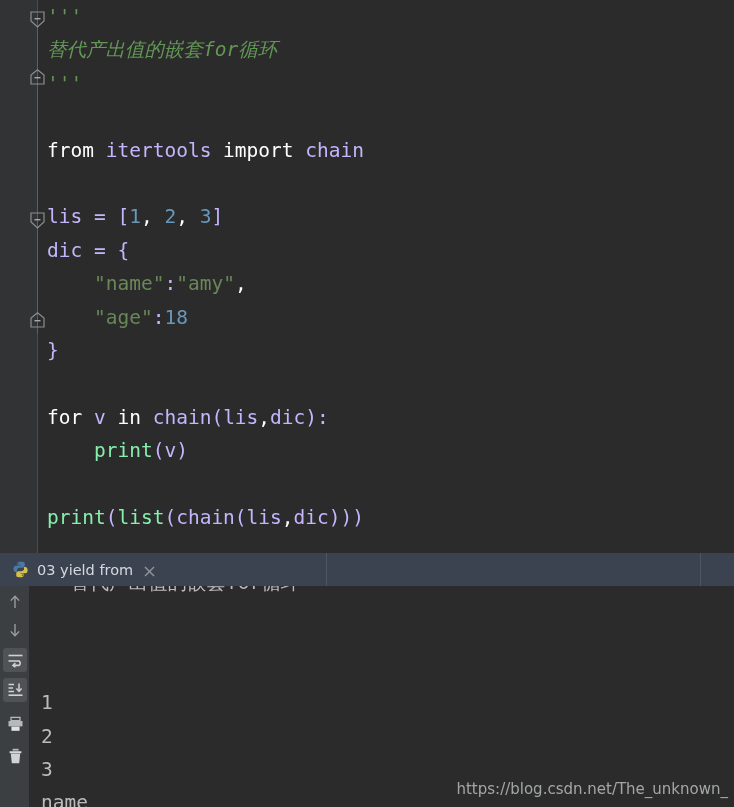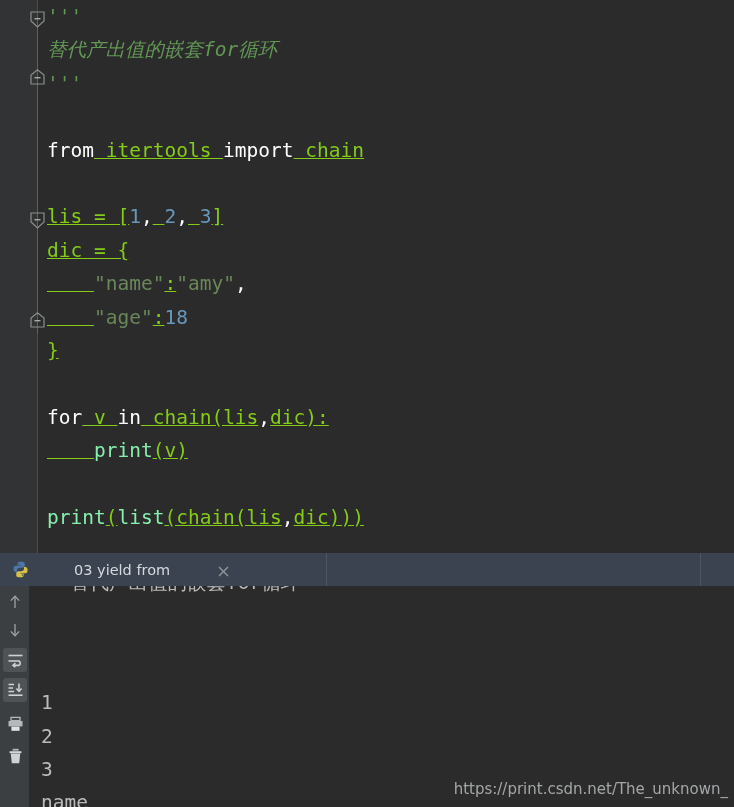--- a/index.html
+++ b/index.html
@@ -67,21 +67,21 @@
     white-space: pre;
     color: #a9b7c6;
   }
   .code .ln {
     display: block;
     height: 33.4px;
     padding-left: 8px;
   }
   .c-comment { color: #629755; font-style: italic; }
   .c-kw      { color: #ffffff; }
-  .c-plain   { color: #84cc16; text-decoration: underline; }
+  .c-plain   { color: #c4b5fd; }
   .c-num     { color: #6897bb; }
   .c-str     { color: #6a8759; }
   .c-fn      { color: #86efac; }
 
   
   .tabbar {
     position: absolute;
     left: 0;
     top: 553px;
     width: 734px;
@@ -98,21 +98,20 @@
   }
   .tab {
     position: absolute;
     left: 0; top: 0;
     height: 33px;
     display: flex;
     align-items: center;
     padding: 0 10px 0 12px;
     box-sizing: border-box;
     cursor: default;
-    gap: 37px;
   }
   .tab-icon {
     width: 17px; height: 17px;
     margin-right: 8px;
     flex: 0 0 auto;
   }
   .tab-label {
     font-family: "DejaVu Sans", sans-serif;
     font-size: 14.5px;
     color: #d6d9dd;
@@ -305,16 +304,16 @@
           <rect x="1.6" y="3.2" width="11.8" height="2" fill="#d6d9db"></rect>
           <path d="M2.8 5.6 H12.2 L11.2 15.2 H3.8 Z" fill="#d0d3d5"></path>
         </svg>
       </div>
     </div>
 
     <div class="console-out" id="console-output">
       <div class="clip-line">替代产出值的嵌套for循环</div>
     <span class="oln">1</span><span class="oln">2</span><span class="oln">3</span><span class="oln">name</span></div>
 
-    <div class="watermark">https://print.csdn.net/The_unknown_</div>
+    <div class="watermark">https://blog.csdn.net/The_unknown_</div>
   </div>
 
 </div>
 
 </body></html>

